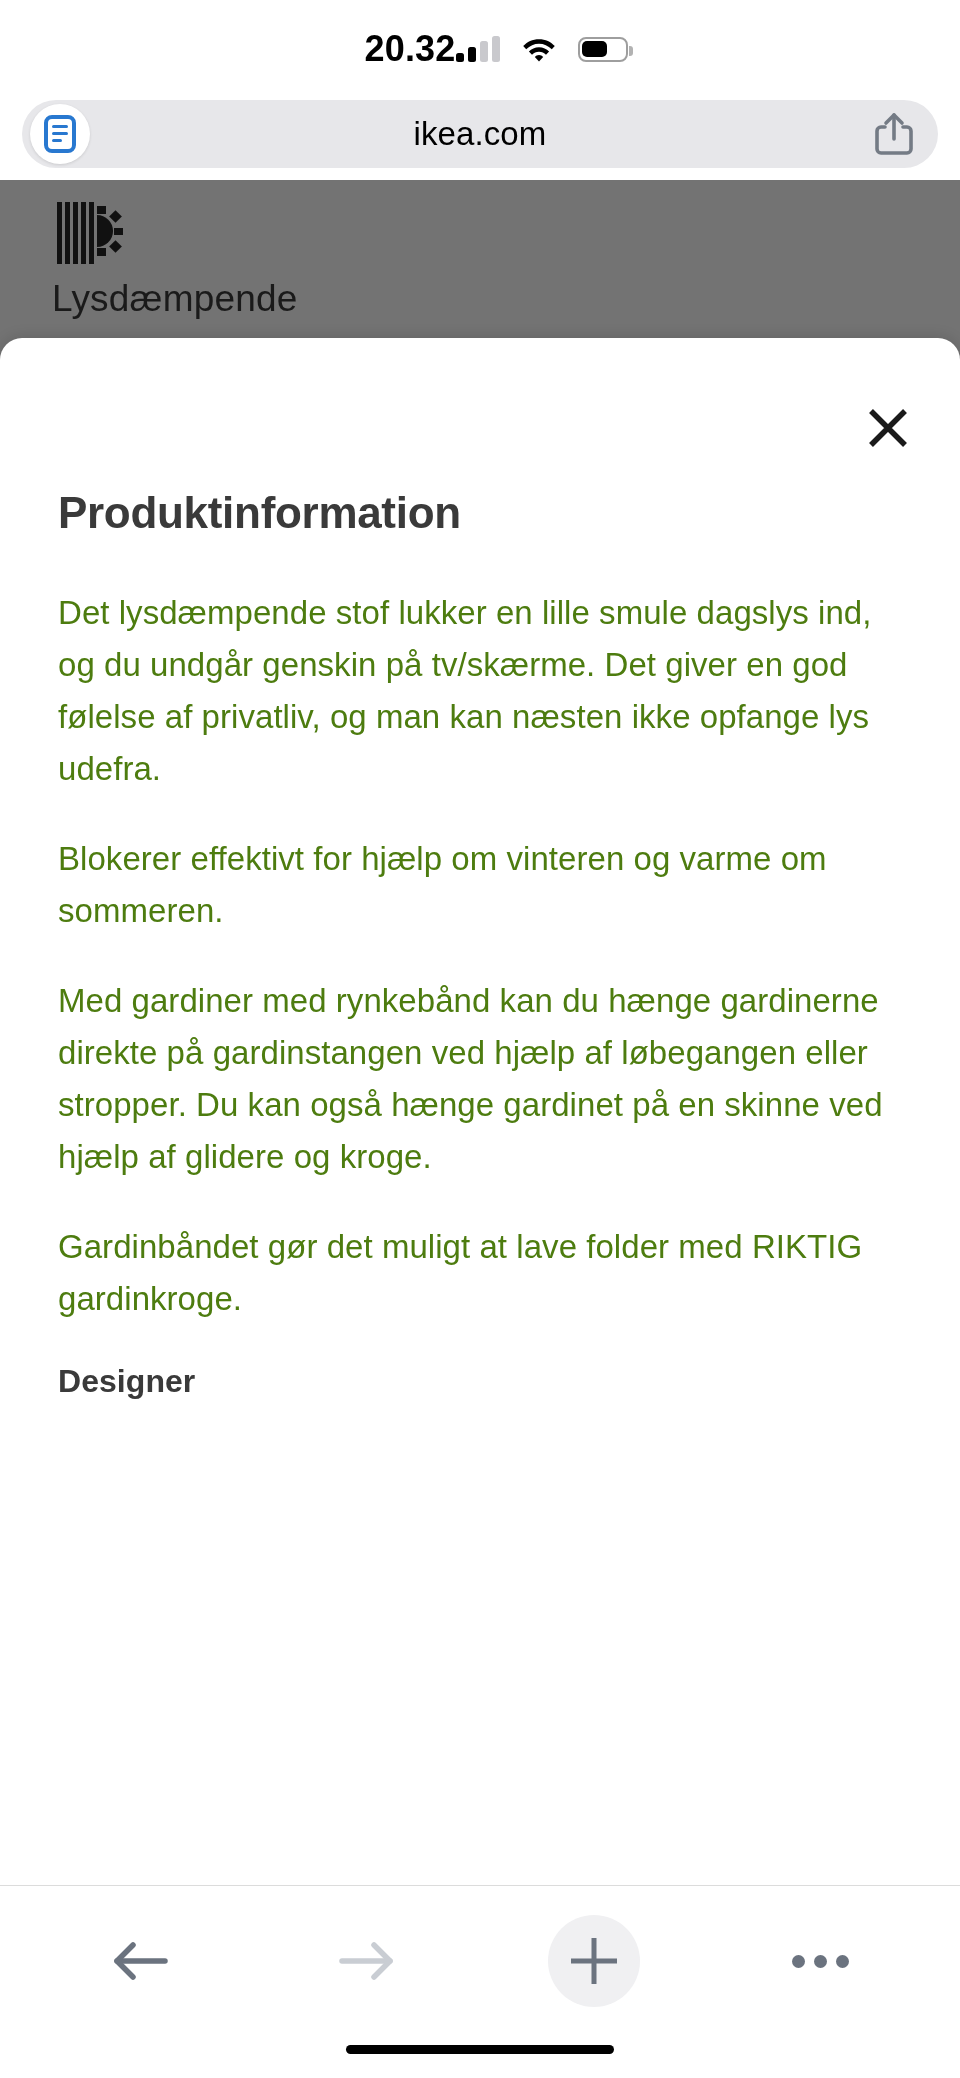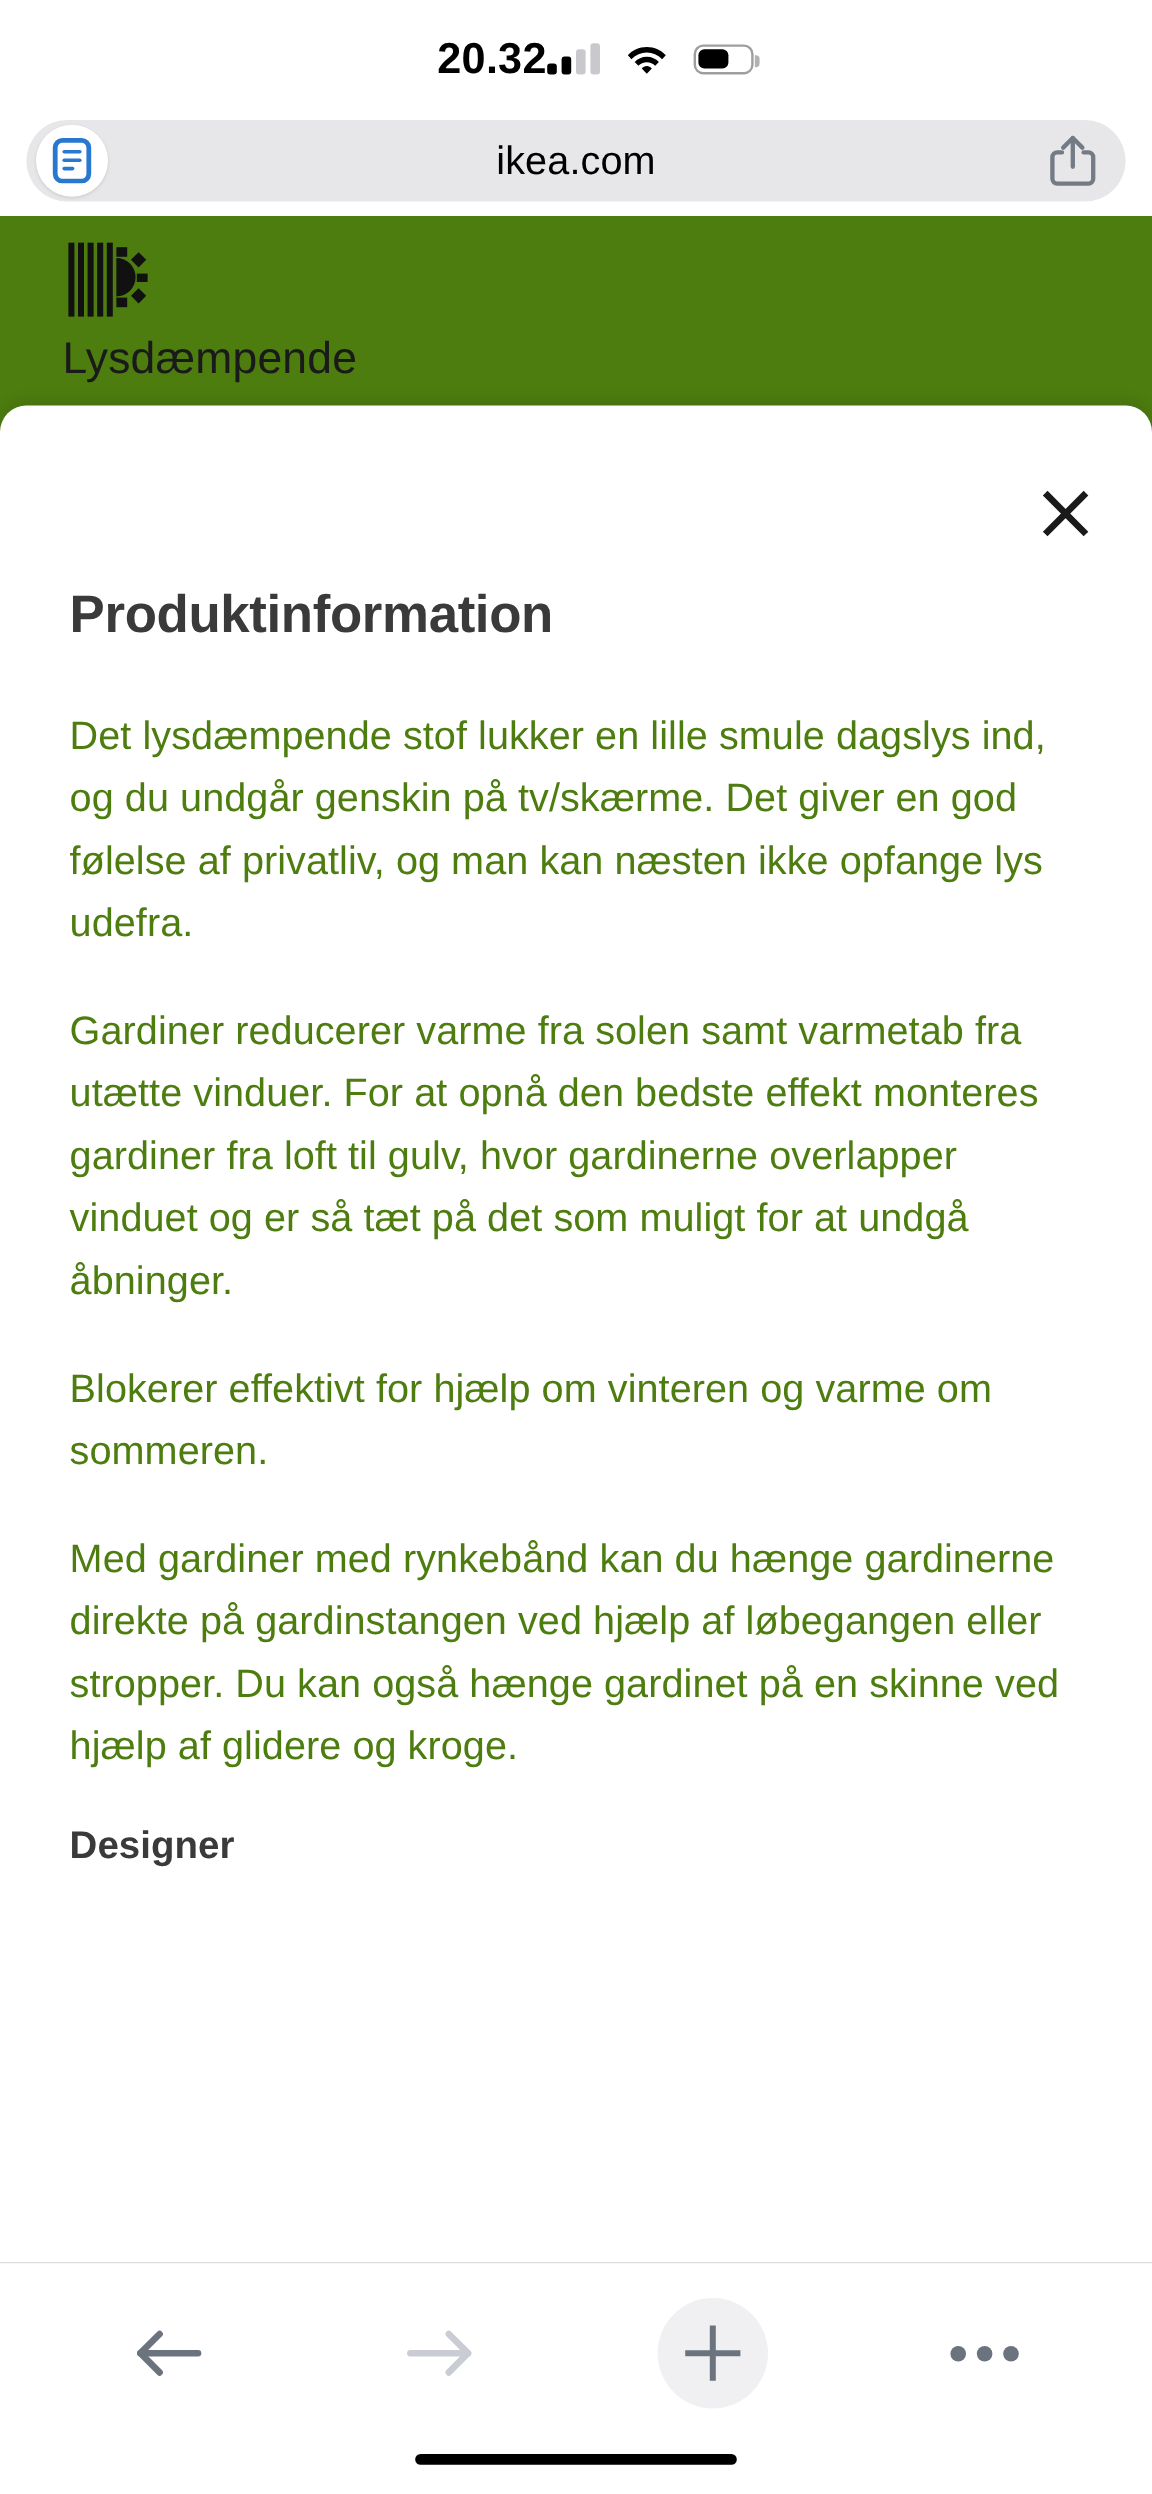--- a/index.html
+++ b/index.html
@@ -133,21 +133,21 @@
     align-items: center;
     justify-content: center;
   }
 
   
   .page-behind {
     position: absolute;
     top: 180px; left: 0;
     width: 960px;
     height: 180px;
-    background: #4d7c0f;
+    background: #737373;
     overflow: hidden;
   }
   .blackout-icon {
     position: absolute;
     left: 55px;
     top: 22px;
     width: 80px;
     height: 62px;
   }
   .behind-title {
@@ -355,23 +355,23 @@
 <div class="modal">
   <div class="modal-close">
     <svg width="44" height="44" viewBox="0 0 44 44">
       <path d="M5 5 L39 39 M39 5 L5 39" stroke="#1a1a1a" stroke-width="5.5" stroke-linecap="butt"></path>
     </svg>
   </div>
 
   <div class="modal-body">
     <h1 class="modal-title">Produktinformation</h1>
     <p class="modal-p">Det lysdæmpende stof lukker en lille smule dagslys ind, og du undgår genskin på tv/skærme. Det giver en god følelse af privatliv, og man kan næsten ikke opfange lys udefra.</p>
-    <p class="modal-p">Gardiner reducerer varme fra solen samt varmetab fra utætte vinduer. For at opnå den bedste effekt monteres gardiner fra loft til gulv, hvor gardinerne overlapper vinduet og er så tæt på det som muligt for at undgå åbninger.</p>
     <p class="modal-p">Blokerer effektivt for hjælp om vinteren og varme om sommeren.</p>
     <p class="modal-p">Med gardiner med rynkebånd kan du hænge gardinerne direkte på gardinstangen ved hjælp af løbegangen eller stropper. Du kan også hænge gardinet på en skinne ved hjælp af glidere og kroge.</p>
+    <p class="modal-p">Gardinbåndet gør det muligt at lave folder med RIKTIG gardinkroge.</p>
     <h2 class="section-heading">Designer</h2>
   </div>
 </div>
 
 <div class="bottom-toolbar">
   <div class="toolbar-row">
 
     <div class="tb-btn">
       <svg width="62" height="52" viewBox="0 0 62 52">
         <path d="M56 26 H8" stroke="#6b737f" stroke-width="5.5" stroke-linecap="round"></path>

